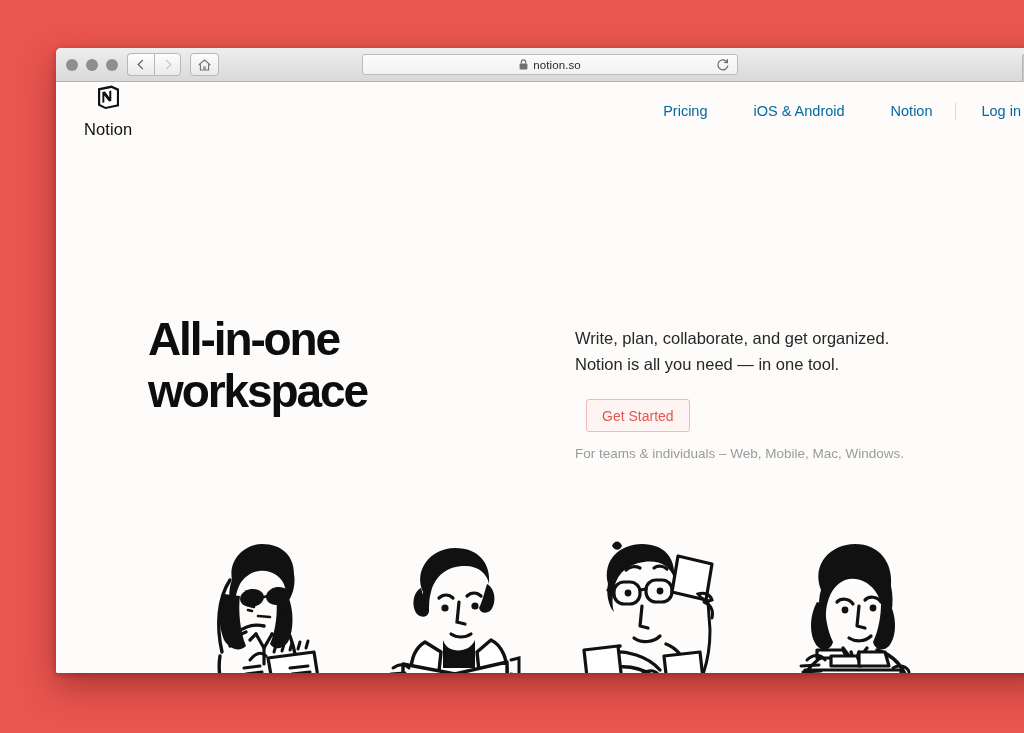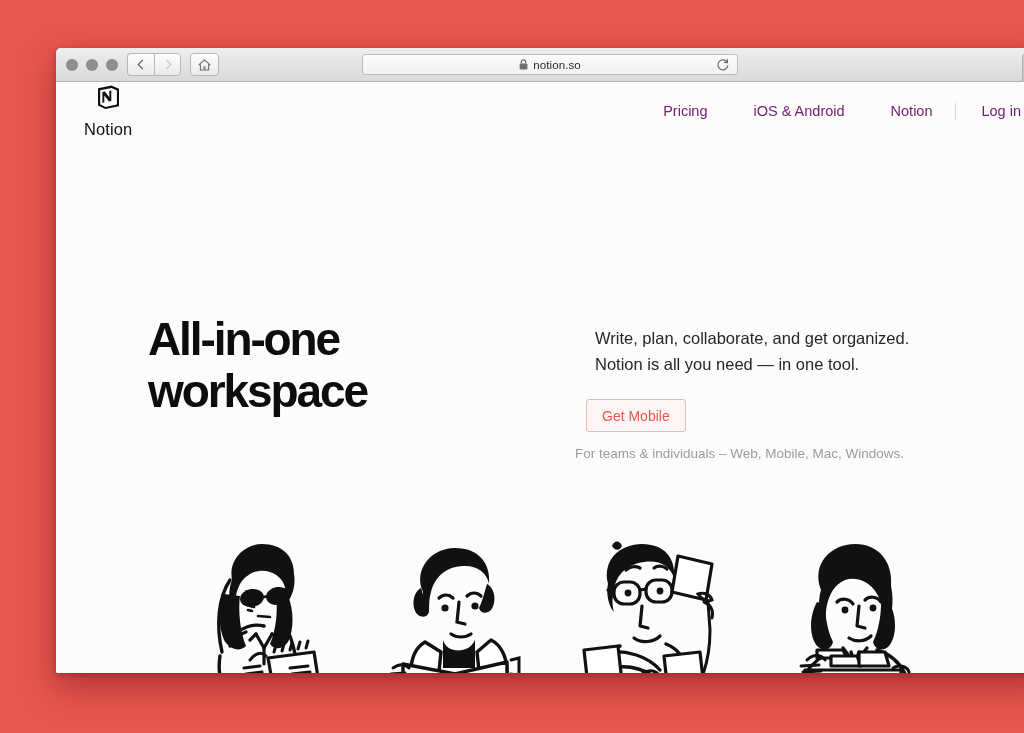--- a/index.html
+++ b/index.html
@@ -64,32 +64,32 @@
   #page{ position:relative; height:591px; background:#fdfcfa; }
 
   
   #site-header{
     position:absolute; top:0; left:0; right:0; height:58px;
     display:flex; align-items:center; padding:0 31px 0 28px;
   }
   #brand{ display:flex; align-items:center; gap:10px;flex-direction:column; }
   #brand-name{ font-size:16.5px; color:#111; letter-spacing:.1px; }
   #main-nav{ margin-left:auto; display:flex; align-items:center; }
-  .nav-link{ font-size:14.5px; color:#701a75; padding:0 23px; white-space:nowrap; }
+  .nav-link{ font-size:14.5px; color:#0369a1; padding:0 23px; white-space:nowrap; }
   #nav-divider{ width:1px; height:17px; background:#d9d9d9; }
   .nav-link.login{ padding-left:25px; padding-right:0; }
 
   
   #hero{ position:absolute; top:222px; left:0; right:0; display:flex; padding:0 28px 0 92px; }
   #hero-headline{
     font-size:46px; font-weight:bold; line-height:1.13; color:#0d0d0d;
     letter-spacing:-2.1px; width:400px; padding-top:10px;
   }
   #hero-right{ margin-left:27px; padding-top:22px; width:352px; }
-  #hero-sub{ font-size:16.5px; line-height:1.56; color:#272727;margin-left:20px; }
+  #hero-sub{ font-size:16.5px; line-height:1.56; color:#272727; }
   #signup-form{ display:flex; margin-top:22px; }
   #email-input{
     width:236px; height:33px; border:1px solid #dfdfdf; border-radius:3px;
     background:#fff; padding:0 11px; font-size:14px; color:#333;
     font-family:"Liberation Sans", sans-serif; outline:none;
   }
   #email-input::placeholder{ color:#a5a5a5; }
   #get-started-button{
     margin-left:11px; height:33px; padding:0 15px; border:1px solid #f0b9b6;
     border-radius:3px; background:#fdf4f3; color:#e2594f; font-size:14px;
@@ -181,21 +181,21 @@
         <span>workspace</span>
       </h1>
 
       <div id="hero-right">
         <p id="hero-sub">
           <span>Write, plan, collaborate, and get organized.</span><br>
           <span>Notion is all you need — in one tool.</span>
         </p>
 
         <form id="signup-form">
-          <button id="get-started-button" type="button">Get Mobile</button>
+          <button id="get-started-button" type="button">Get Started</button>
         </form>
 
         <p id="signup-caption">For teams &amp; individuals – Web, Mobile, Mac, Windows.</p>
       </div>
     </div>
 
     <div id="features">
 
       <div class="feature active">
         <div class="feature-illustration">

